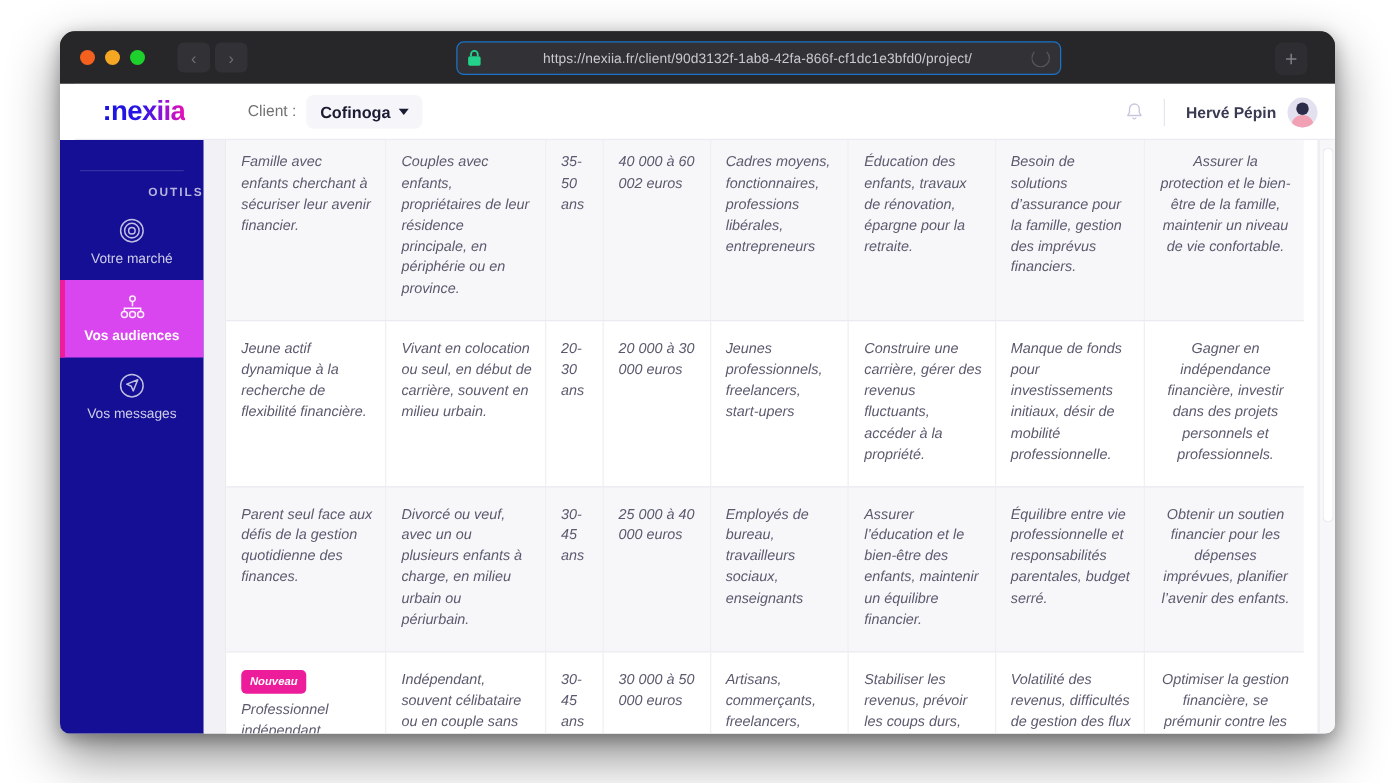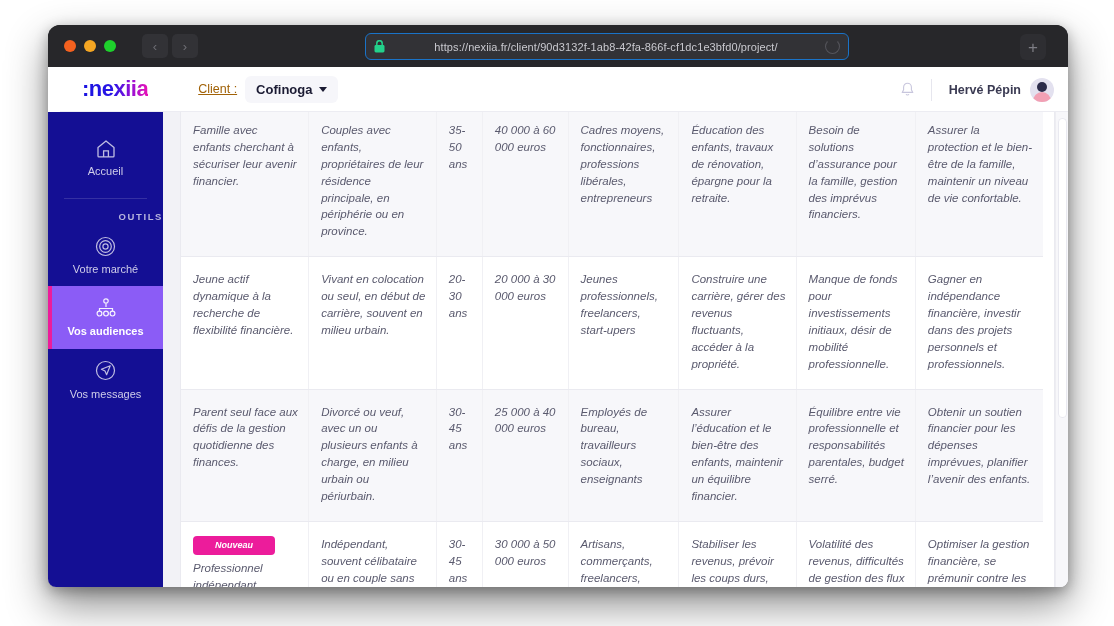--- a/index.html
+++ b/index.html
@@ -105,21 +105,21 @@
     margin-left: 22px;
     font-size: 22px;
     font-weight: 700;
     letter-spacing: -0.5px;
     background: linear-gradient(90deg, #1a14e0 0%, #2a16e6 48%, #8d10d8 72%, #e912b6 100%);
     -webkit-background-clip: text;
     background-clip: text;
     color: transparent;
   }
   #client-area { display:flex; align-items:center; margin-left: 50px; gap: 8px; }
-  #client-label { color: #a16207; font-size: 12.5px; text-decoration: underline; }
+  #client-label { color: #737373; font-size: 12.5px; }
   #client-select {
     background: #f6f6fa;
     border-radius: 6px;
     padding: 6px 11px;
     display: flex; align-items: center; gap: 7px;
     color: #1b1b33;
     font-size: 13px;
     font-weight: 700;
   }
   .caret { width: 0; height: 0; border-left: 4px solid transparent; border-right: 4px solid transparent; border-top: 5px solid #1b1b33; }
@@ -156,21 +156,21 @@
   .nav-item {
     position: relative;
     padding: 11px 4px 10px;
     display: flex; flex-direction: column; align-items: center; gap: 6px;
     color: #cfcde9;
     font-size: 11px;
     text-align: center;
     line-height: 1.2;
   }
   .nav-item.active {
-    background: #8b5cf6;
+    background: #d946ef;
     color: #ffffff;
     font-weight: 700;
   }
   .nav-item.active::before {
     content: "";
     position: absolute; left: 0; top: 0; bottom: 0;
     width: 4px;
     background: #ec1c9b;
   }
   .nav-icon { width: 22px; height: 22px; display:flex; align-items:center; justify-content:center; opacity: .92; }
@@ -220,29 +220,29 @@
     font-size: 11.5px;
     line-height: 1.47;
     color: #5a5a6e;
     border-bottom: 1px solid #eaeaf0;
     border-right: 1px solid #f0f0f4;
     word-wrap: break-word;
     font-style: italic;
   }
   tr:nth-child(odd) td { background: #f7f7fa; }
   tr:nth-child(even) td { background: #ffffff; }
-  td:last-child { border-right: none; }
+  td:last-child { border-right: none; text-align: center; }
 
   .badge-new {
     display: inline-block;
     background: #ec1c9b;
     color: #ffffff;
     font-size: 9px;
     font-weight: 700;
-    padding: 3px 22px;
+    padding: 3px 7px;
     border-radius: 4px;
     margin-bottom: 5px;
   }
 
   
   #page-scrollbar {
     position: absolute;
     right: 0; top: 0; bottom: 0;
     width: 13px;
     background: #f7f7fa;
@@ -322,29 +322,20 @@
               <span class="body"></span>
           </span>
         </div>
       </div>
     </div>
 
     <div id="body-row">
 
       <nav id="sidebar">
 
-        <div class="nav-item">
-          <span class="nav-icon">
-            <svg width="20" height="19" viewBox="0 0 20 19">
-              <path d="M2 8.6 10 2l8 6.6V17a.9.9 0 0 1-.9.9H2.9A.9.9 0 0 1 2 17z" fill="none" stroke="#cfcde9" stroke-width="1.3" stroke-linejoin="round"></path>
-              <path d="M7.6 17.9v-6h4.8v6" fill="none" stroke="#cfcde9" stroke-width="1.3"></path>
-            </svg>
-          </span>
-          <span>Accueil</span>
-        </div>
 
         <div id="nav-sep"></div>
         <div id="tools-label">OUTILS</div>
 
         <div class="nav-item">
           <span class="nav-icon">
             <svg width="21" height="21" viewBox="0 0 21 21">
               <circle cx="10.5" cy="10.5" r="9" fill="none" stroke="#cfcde9" stroke-width="1.2"></circle>
               <circle cx="10.5" cy="10.5" r="5.8" fill="none" stroke="#cfcde9" stroke-width="1.2"></circle>
               <circle cx="10.5" cy="10.5" r="2.6" fill="none" stroke="#cfcde9" stroke-width="1.2"></circle>
@@ -392,21 +383,21 @@
               <col class="c4">
                 <col class="c5">
                 <col class="c6">
                 <col class="c7">
             </colgroup>
             <tbody>
               <tr>
                 <td>Famille avec enfants cherchant à sécuriser leur avenir financier.</td>
                 <td>Couples avec enfants, propriétaires de leur résidence principale, en périphérie ou en province.</td>
                 <td>35-50 ans</td>
-                <td>40 000 à 60 000 euros</td>
+                <td>40 000 à 60 002 euros</td>
                 <td>Cadres moyens, fonctionnaires, professions libérales, entrepreneurs</td>
                 <td>Éducation des enfants, travaux de rénovation, épargne pour la retraite.</td>
                 <td>Besoin de solutions d’assurance pour la famille, gestion des imprévus financiers.</td>
                 <td>Assurer la protection et le bien-être de la famille, maintenir un niveau de vie confortable.</td>
               </tr>
               <tr>
                 <td>Jeune actif dynamique à la recherche de flexibilité financière.</td>
                 <td>Vivant en colocation ou seul, en début de carrière, souvent en milieu urbain.</td>
                 <td>20-30 ans</td>
                 <td>20 000 à 30 000 euros</td>

